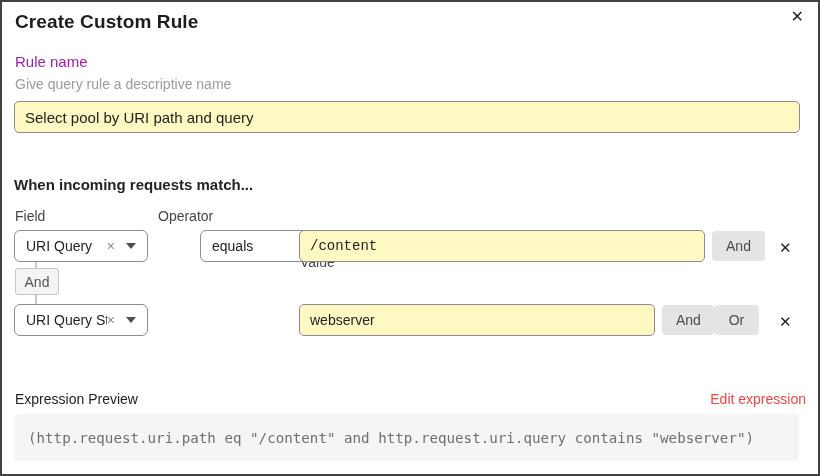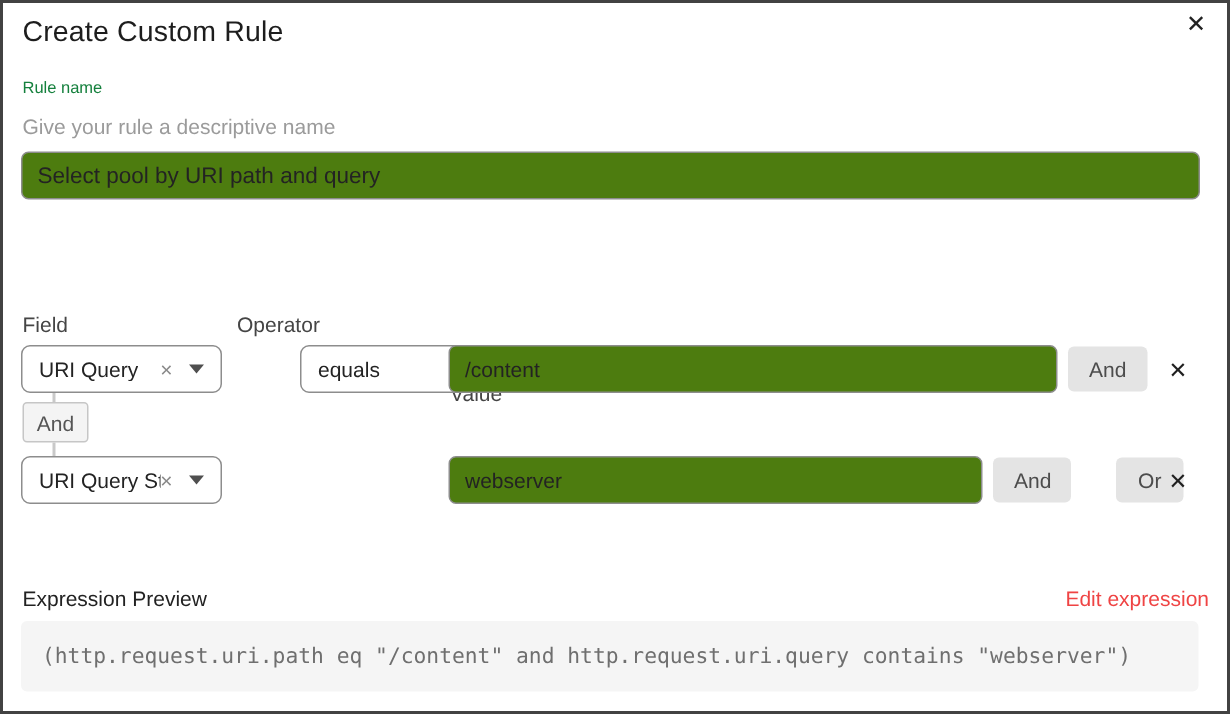--- a/index.html
+++ b/index.html
@@ -12,37 +12,37 @@
     height: 476px;
     background: #ffffff;
     border: 2px solid #424242;
     overflow: hidden;
   }
 
   .abs { position: absolute; }
 
   .title {
     left: 13px; top: 9px;
-    font-size: 19px; font-weight: 400; color: #1d1d1d;
+    font-size: 19px; font-weight: 700; color: #1d1d1d;
     letter-spacing: 0.1px;
   }
 
   .close-btn {
     right: 10px; top: 5px;
     font-size: 16px; font-weight: 700; color: #222;
     cursor: pointer; padding: 2px 4px; line-height: 1;
   }
 
-  .rule-name-label { left: 13px; top: 51px; font-size: 11px; color: #15803d; }
+  .rule-name-label { left: 13px; top: 51px; font-size: 15px; color: #a21caf; }
   .rule-name-helper { left: 13px; top: 74px; font-size: 14px; color: #9b9b9b; }
 
   .text-input {
     border: 1px solid #8d8d8d;
     border-radius: 5px;
-    background: #4d7c0f;
+    background: #fef9c3;
     font-family: "Liberation Sans", "DejaVu Sans", sans-serif;
     font-size: 15px;
     color: #232323;
     padding: 0 10px;
     outline: none;
   }
   .rule-name-input { left: 12px; top: 99px; width: 786px; height: 32px; }
 
   .match-heading { left: 12px; top: 174px; font-size: 15px; font-weight: 700; color: #242424; }
 
@@ -72,37 +72,37 @@
     width: 0; height: 0;
     border-left: 5px solid transparent;
     border-right: 5px solid transparent;
     border-top: 6px solid #4f4f4f;
   }
 
   .row1 { top: 228px; }
   .row2 { top: 302px; }
   .field-select  { left: 12px;  width: 134px; }
   .op-select     { left: 155px; width: 135px; margin-left: 43px; }
-  .value-input-1 { left: 297px; top: 228px; width: 406px; height: 32px; font-size: 14px; }
+  .value-input-1 { left: 297px; top: 228px; width: 406px; height: 32px; font-size: 14px; font-family: Liberation Mono, monospace; }
   .value-input-2 { left: 297px; top: 302px; width: 356px; height: 32px; font-size: 14px; }
 
   .logic-btn {
     height: 30px;
     background: #e4e4e4;
     border: none;
     border-radius: 4px;
     font-family: "Liberation Sans", "DejaVu Sans", sans-serif;
     font-size: 14px;
     color: #4c4c4c;
     cursor: pointer;
     padding: 0 14px;
   }
   .and-btn-1 { left: 710px; top: 229px; width: 53px; }
   .and-btn-2 { left: 660px; top: 303px; width: 52px; }
-  .or-btn-2  { left: 742px; top: 303px; width: 45px; }
+  .or-btn-2  { left: 712px; top: 303px; width: 45px; }
 
   .remove-x {
     font-size: 15px; font-weight: 700; color: #1f1f1f;
     cursor: pointer; line-height: 1; padding: 2px;
   }
   .remove-1 { left: 775px; top: 236px; }
   .remove-2 { left: 775px; top: 310px; }
 
   .connector-line { width: 2px; background: #c9c9c9; left: 33px; }
   .line-top { top: 260px; height: 6px; }
@@ -137,23 +137,24 @@
 </style>
 </head>
 <body>
 
 <div class="dialog">
 
   <div class="abs title">Create Custom Rule</div>
   <div class="abs close-btn">✕</div>
 
   <div class="abs rule-name-label">Rule name</div>
-  <div class="abs rule-name-helper">Give your rule a descriptive name</div>
+  <div class="abs rule-name-helper">Give query rule a descriptive name</div>
   <input class="abs text-input rule-name-input" type="text" value="Select pool by URI path and query" style="">
 
+  <div class="abs match-heading">When incoming requests match...</div>
 
   <div class="abs col-label col-field">Field</div>
   <div class="abs col-label col-operator">Operator</div>
   <div class="abs col-label col-value">Value</div>
 
   <div class="abs select-box field-select row1">
     <span class="label-text">URI Query</span>
     <span class="spacer"></span>
     <span class="clear-x">×</span>
     <span class="caret"></span>

